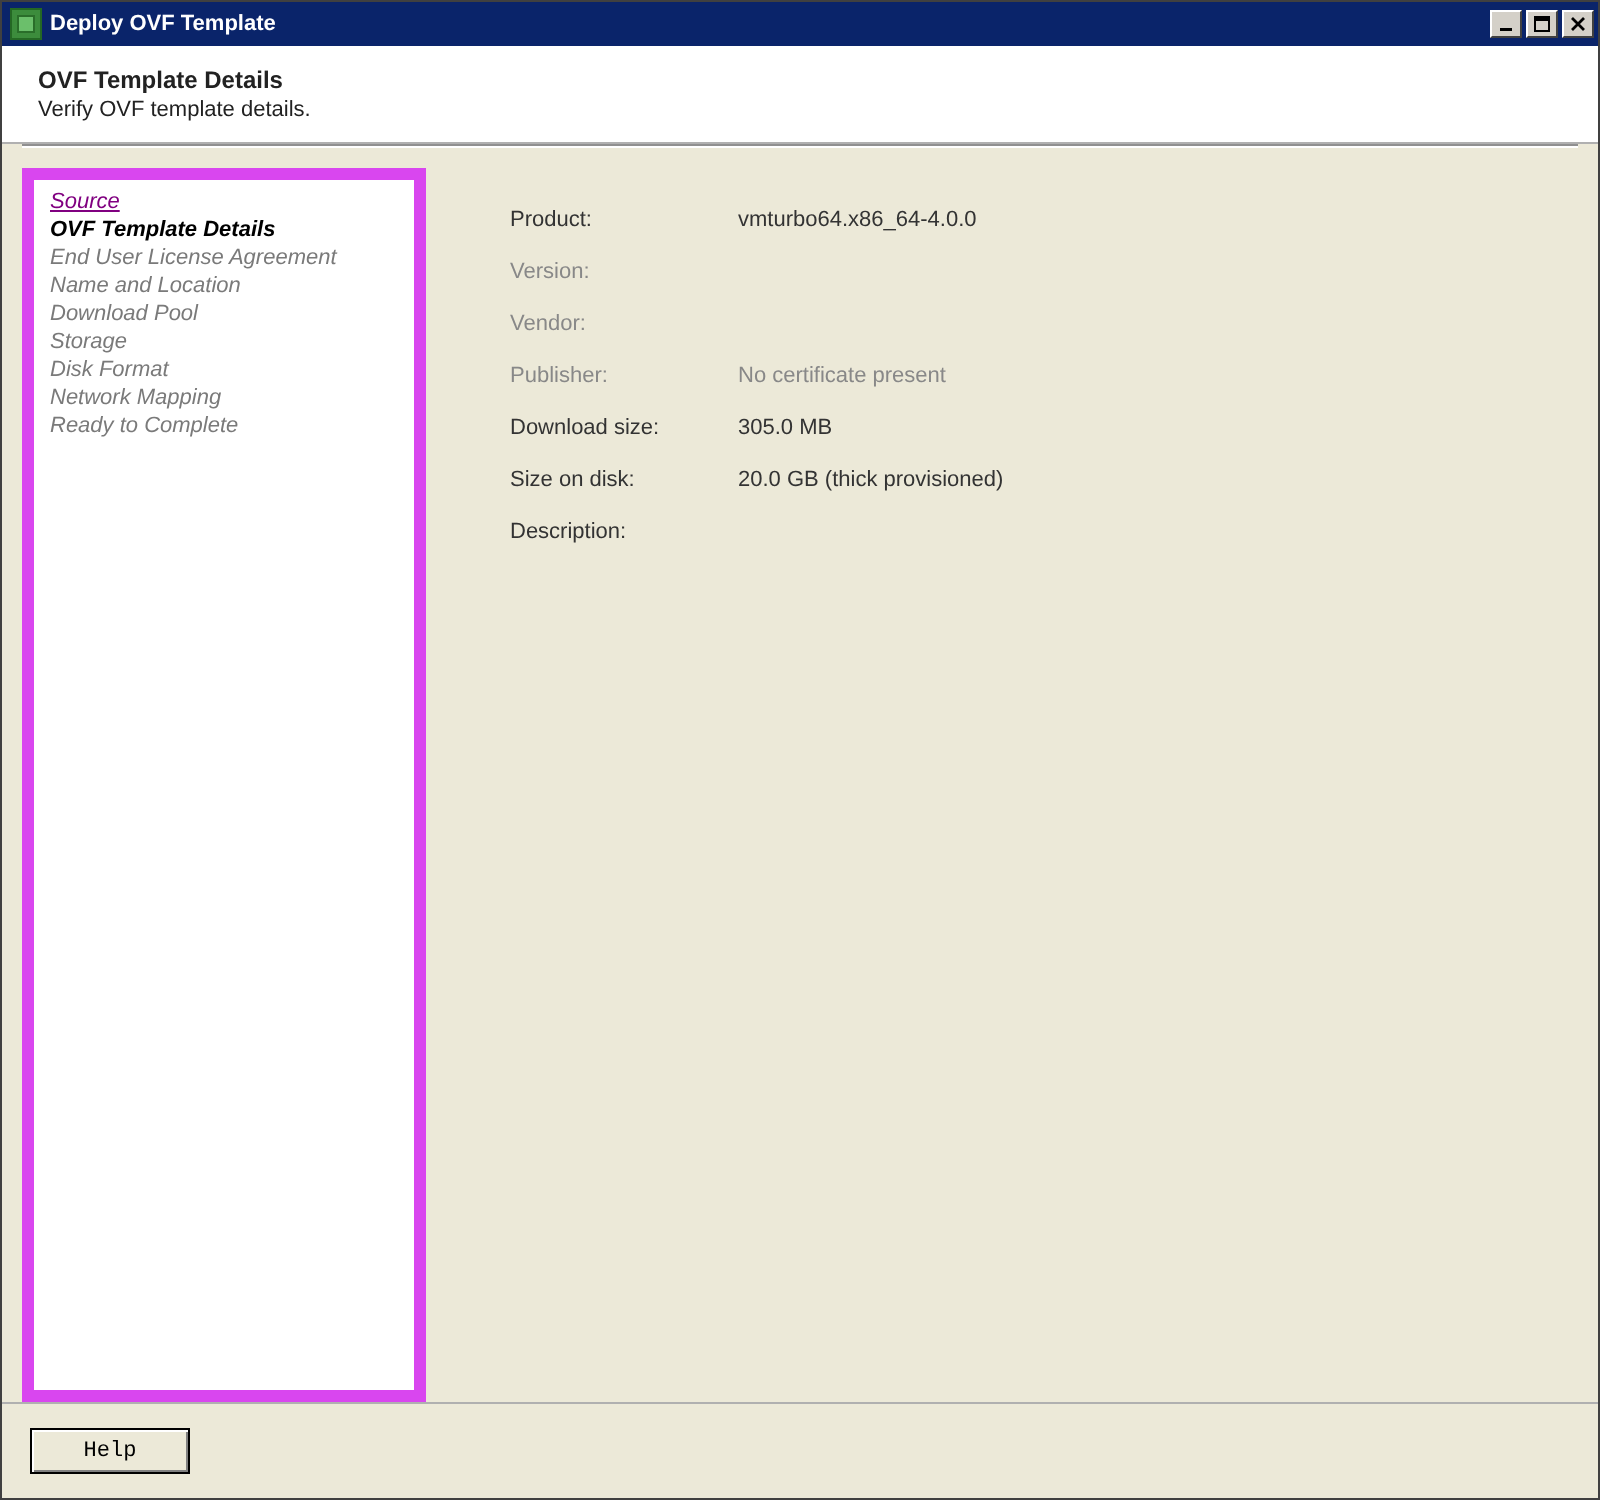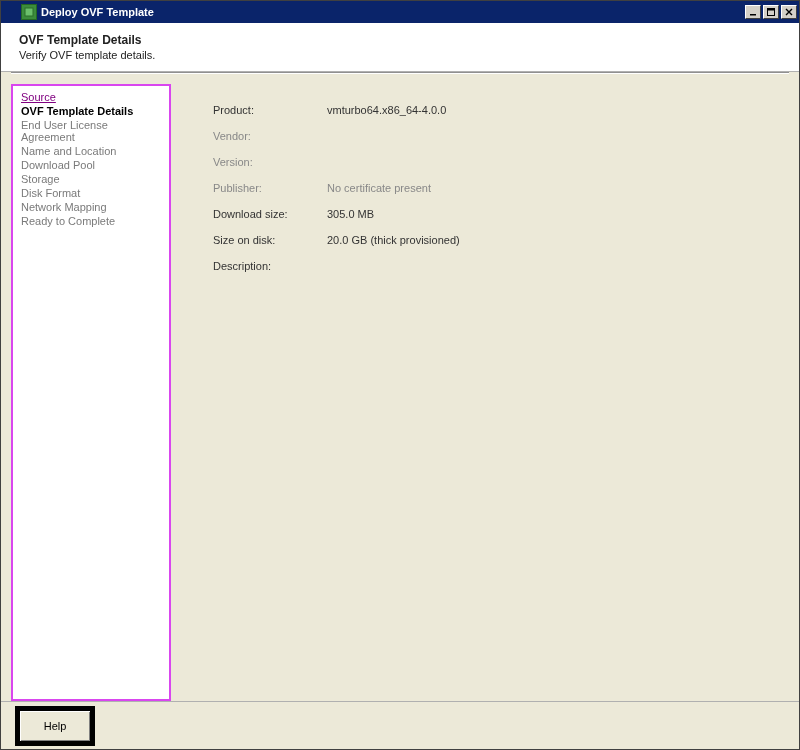--- a/index.html
+++ b/index.html
@@ -20,21 +20,21 @@
   background: #ece9d8;
   display: flex;
   flex-direction: column;
 }
 .titlebar {
   background: linear-gradient(to bottom, #0a246a, #0a246a);
   color: #fff;
   height: 22px;
   display: flex;
   align-items: center;
-  padding: 0 2px 0 20px;
+  padding: 0 2px 0 4px;
   font-weight: bold;
 }
 .titlebar-icon {
   width: 16px; height: 16px;
   margin-right: 4px;
   display: inline-flex; align-items: center; justify-content: center;
   background: #3c8c3c;
   border: 1px solid #246824;
   font-size: 10px;
   color: #fff;
@@ -71,24 +71,25 @@
 }
 .body-pane {
   flex: 1;
   background: #ece9d8;
   padding: 10px 10px 0 10px;
   display: flex;
   gap: 8px;
   min-height: 0;
 }
 .sidebar {
-  width: 160px;
+  width: 202px;
   background: #fff;
-  border: 2px solid #d946ef;
+  border: 6px solid #d946ef;
   padding: 4px 8px;
+  font-style: italic;
 }
 .sidebar-item {
   font-size: 11px;
   padding: 1px 0;
   color: #7a7a7a;
   cursor: default;
 }
 .sidebar-item.visited { color: #800080; text-decoration: underline; cursor: pointer; }
 .sidebar-item.current { color: #000; font-weight: bold; }
 .details-pane {
@@ -115,25 +116,25 @@
   border-top: 1px solid #b0b0b0;
   background: #ece9d8;
   height: 48px;
   display: flex;
   align-items: center;
   padding: 0 14px;
 }
 .footer-spacer { flex: 1; }
 .btn {
   min-width: 80px;
-  height: 40px;
-  background: #ece9d8;
-  border: 5px solid #000000;
+  height: 23px;
+  background: #ece9d8;
+  border: 1px solid #000000;
   box-shadow: inset 1px 1px 0 #fff, inset -1px -1px 0 #808080;
-  font-family: Liberation Sans, sans-serif;
+  font-family: Liberation Mono, monospace;
   font-size: 11px;
   cursor: pointer;
   padding: 0 10px;
 }
 .btn + .btn { margin-left: 10px; }
 .btn-help { margin-left: 0; }
 .btn-group-right { display:flex; gap: 10px; }
 .btn-group-right .cancel { margin-left: 24px; }
 .hr-top {
   border-top: 1px solid #909090;
@@ -197,26 +198,26 @@
     </div>
 
     <div class="details-pane">
 
       <div class="detail-row">
         <div class="detail-label">Product:</div>
         <div class="detail-value">vmturbo64.x86_64-4.0.0</div>
       </div>
 
       <div class="detail-row">
+        <div class="detail-label dim">Version:</div>
+        <div class="detail-value dim"></div>
+      </div>
+
+      <div class="detail-row">
         <div class="detail-label dim">Vendor:</div>
-        <div class="detail-value dim"></div>
-      </div>
-
-      <div class="detail-row">
-        <div class="detail-label dim">Version:</div>
         <div class="detail-value dim"></div>
       </div>
 
       <div class="detail-row">
         <div class="detail-label dim">Publisher:</div>
         <div class="detail-value dim">No certificate present</div>
       </div>
 
       <div class="detail-row">
         <div class="detail-label">Download size:</div>

